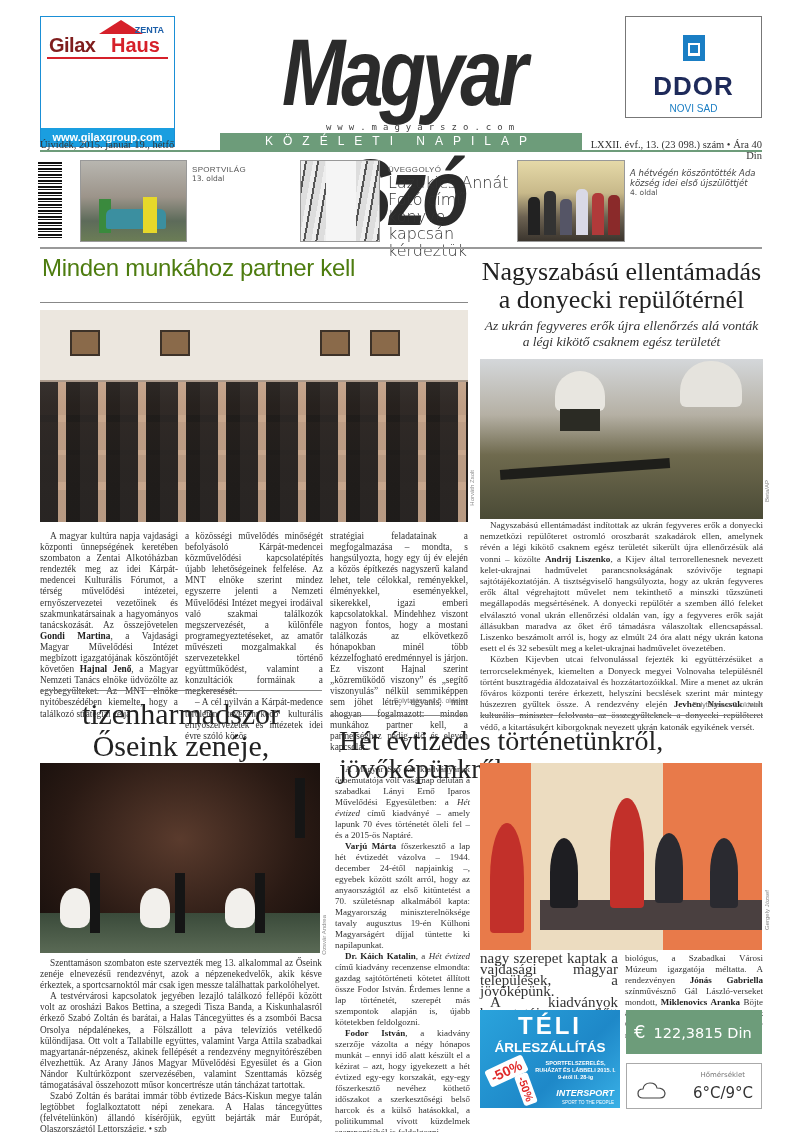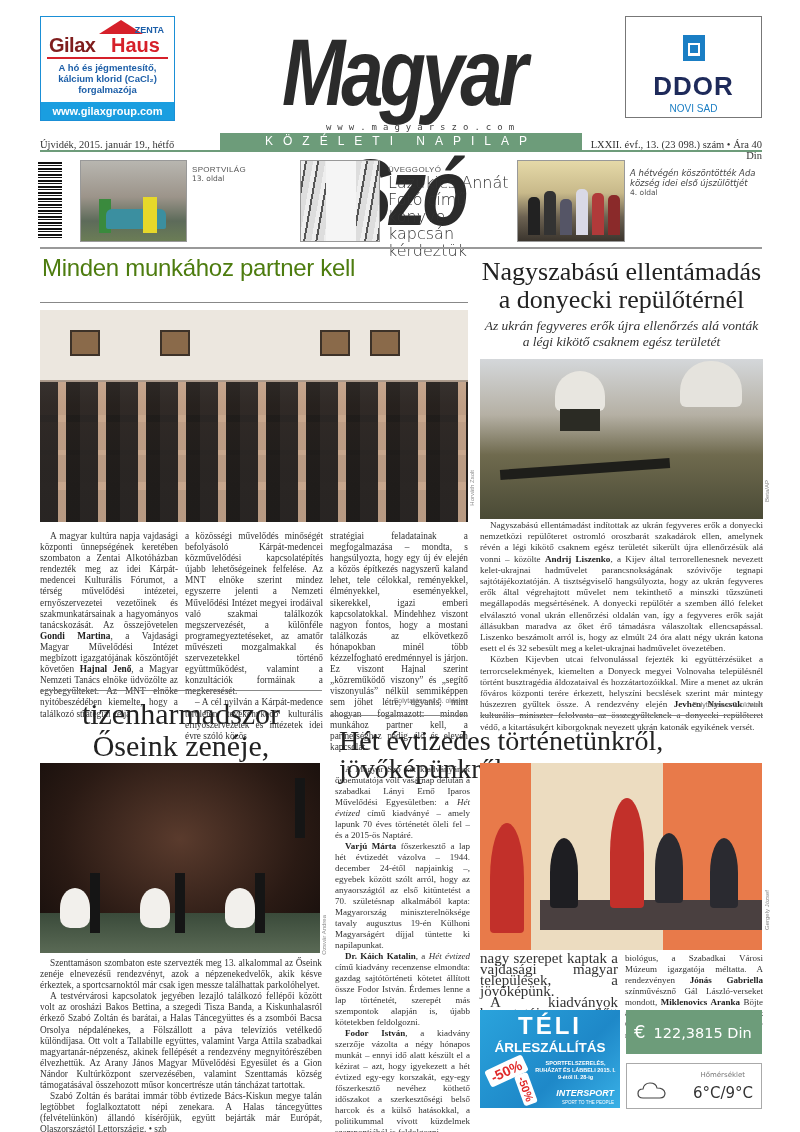--- a/index.html
+++ b/index.html
@@ -1,20 +1,20 @@
 <!DOCTYPE html>
 <html><head>
 <meta charset="utf-8">
 <style>
   * { box-sizing: border-box; margin: 0; padding: 0; }
   body { width: 800px; height: 1132px; background: #fff; font-family: "Liberation Serif", serif; color: #222; position: relative; overflow: hidden; }
   .abs { position: absolute; }
 
   
-  .ad-gilax { left: 40px; top: 16px; width: 135px; height: 105px; border: 1px solid #1a8fd6; background: #fff; text-align: center; }
+  .ad-gilax { left: 40px; top: 16px; width: 135px; height: 131px; border: 1px solid #1a8fd6; background: #fff; text-align: center; }
   .ad-gilax .brand { height: 40px; position: relative; }
   .ad-gilax .gilax { position: absolute; left: 8px; top: 17px; font-family: "Liberation Sans", sans-serif; font-weight: bold; font-size: 20px; color: #7f1d1d; letter-spacing: -0.5px; }
   .ad-gilax .haus { position: absolute; left: 70px; top: 17px; font-family: "Liberation Sans", sans-serif; font-weight: bold; font-size: 20px; color: #d6202a; }
   .ad-gilax .zenta { position: absolute; right: 10px; top: 8px; font-family: "Liberation Sans", sans-serif; font-weight: bold; font-size: 9px; color: #1d5fa8; }
   .ad-gilax .roof { position: absolute; left: 58px; top: 3px; width: 0; height: 0; border-left: 22px solid transparent; border-right: 22px solid transparent; border-bottom: 14px solid #d6202a; }
   .ad-gilax .redline { height: 2px; background: #d6202a; margin: 0 6px; }
   .ad-gilax .tag { font-family: "Liberation Sans", sans-serif; font-weight: bold; font-size: 9.5px; color: #1d5fa8; line-height: 11px; padding: 3px 2px; }
   .ad-gilax .url { position: absolute; bottom: 0; left: 0; right: 0; height: 18px; background: #1a9ee0; color: #fff; font-family: "Liberation Sans", sans-serif; font-weight: bold; font-size: 11px; line-height: 18px; }
 
   .logo { left: 222px; top: 12px; width: 362px; height: 108px; text-align: center; }
@@ -104,21 +104,20 @@
 <body>
 
 <div class="abs ad-gilax">
   <div class="brand">
     <div class="roof"></div>
     <span class="zenta">ZENTA</span>
     <span class="gilax">Gilax</span>
     <span class="haus">Haus</span>
   </div>
   <div class="redline"></div>
-  <div class="tag">A hó és jégmentesítő, kálcium klorid (CaCl₂) forgalmazója</div>
   <div class="url">www.gilaxgroup.com</div>
 </div>
 
 <div class="abs logo">
   <span class="title">Magyar Szó</span>
   <div class="url">www.magyarszo.com</div>
 </div>
 <div class="abs tagline">KÖZÉLETI NAPILAP</div>
 
 <div class="abs ad-ddor">

